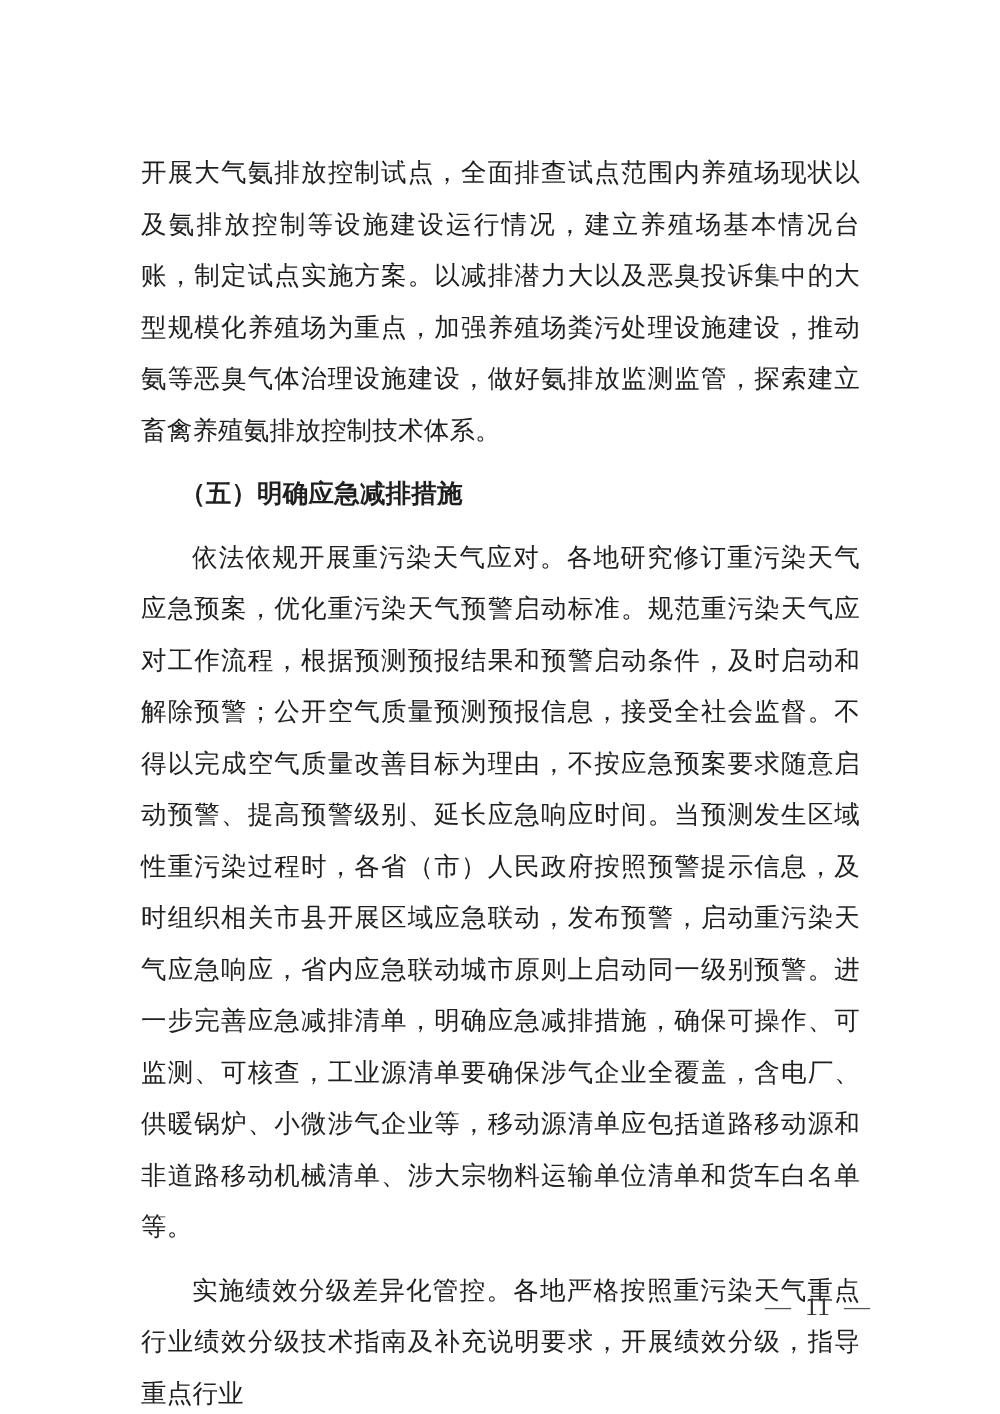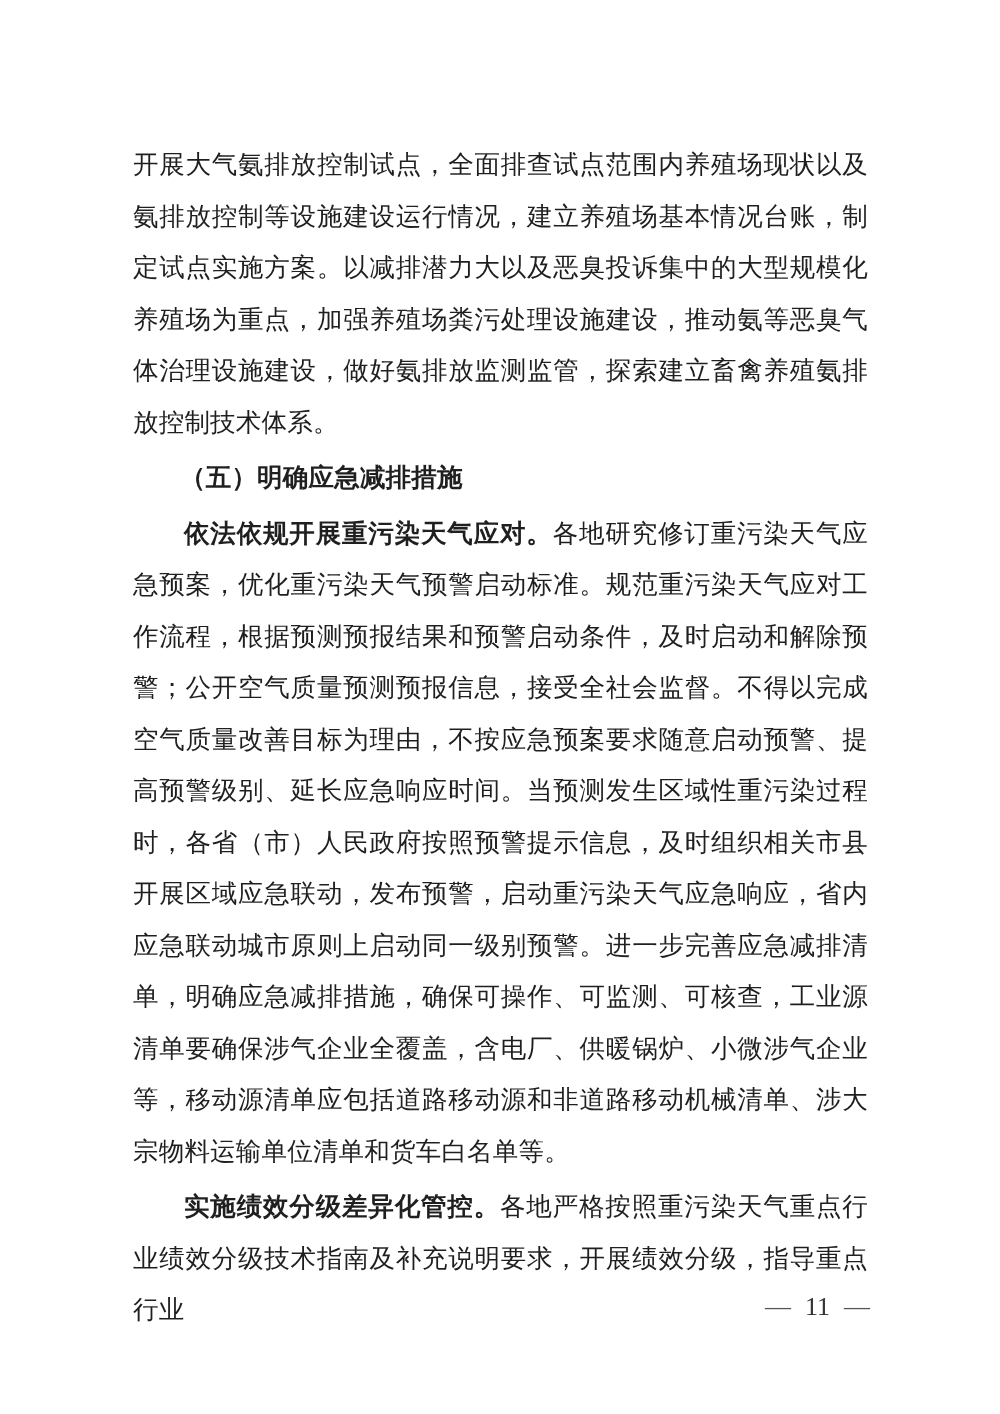--- a/index.html
+++ b/index.html
@@ -28,33 +28,33 @@
     left: 129px;
     top: 135px;
     width: 743px;
     font-size: 25.5px;
     line-height: 51.5px;
     text-align: justify;
     text-justify: inter-character;
     letter-spacing: 0.2px;
   }
   .para {
-    margin: 4px;
+    margin: 12px;
     text-indent: 2em;
   }
   .para.no-indent {
     text-indent: 0;
   }
   .heading {
     margin: 0;
     text-indent: 2em;
     font-weight: 700;
   }
   .lead {
-    font-weight: 700;
+    font-weight: 400;
   }
   .footer {
     position: absolute;
     right: 130px;
     top: 1292px;
     width: 200px;
     display: flex;
     justify-content: flex-end;
     align-items: center;
     gap: 14px;

